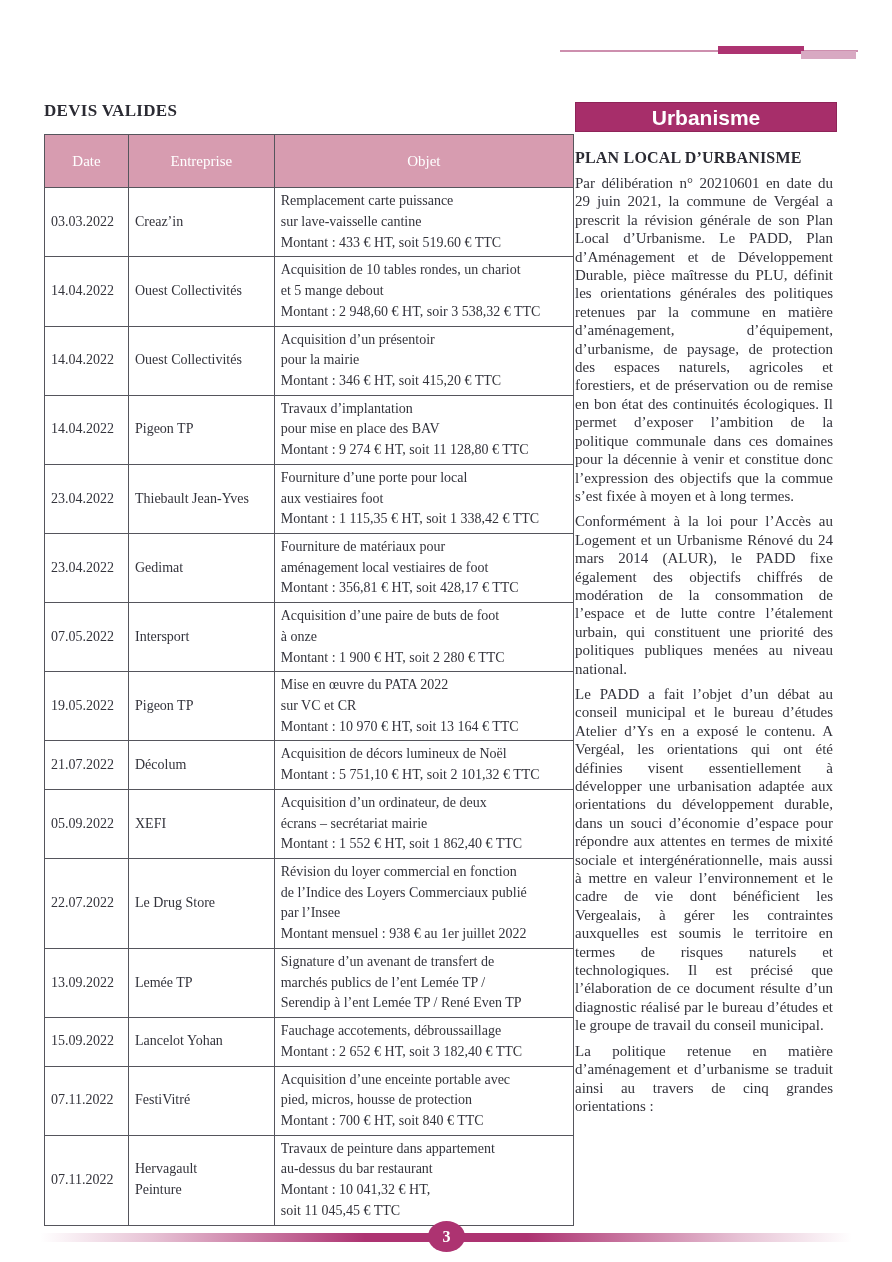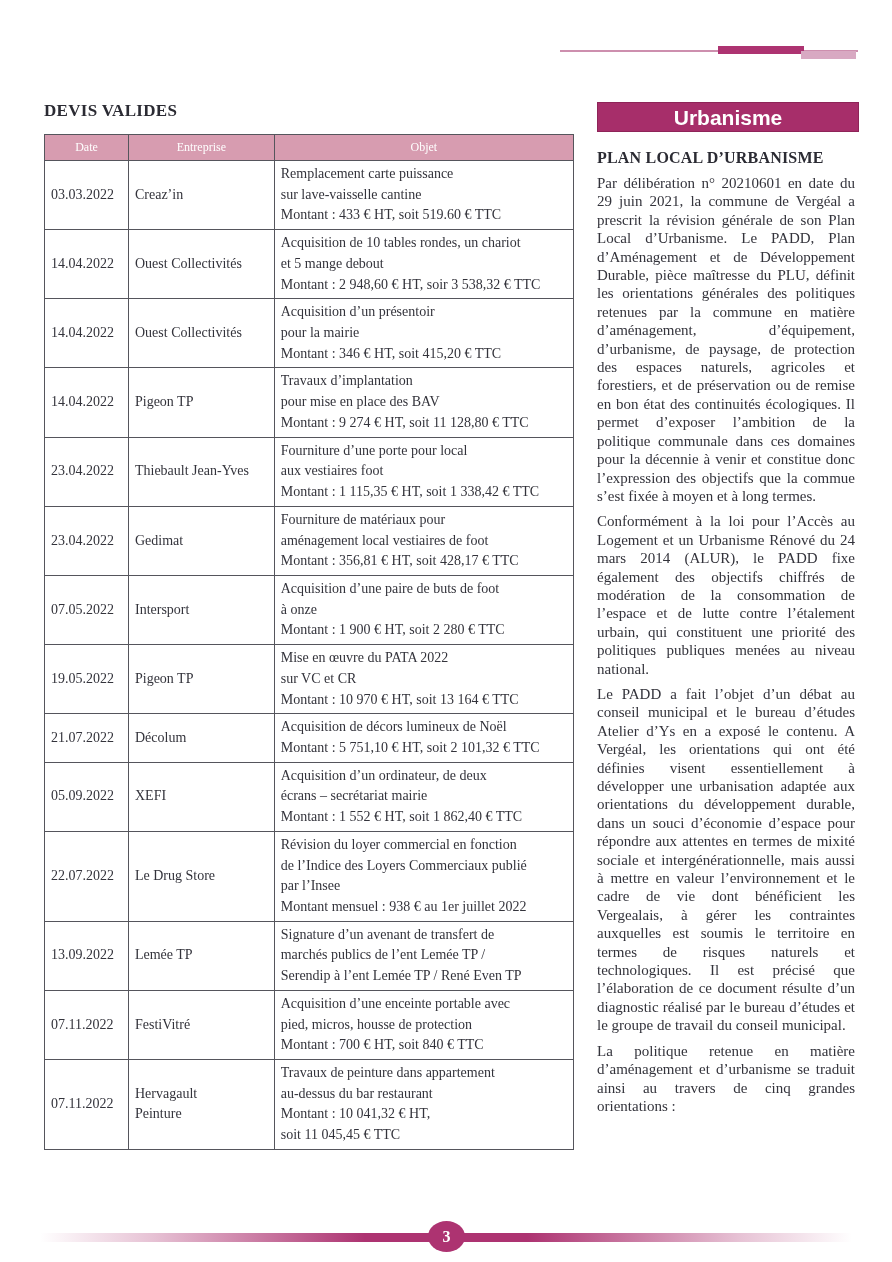--- a/index.html
+++ b/index.html
@@ -52,30 +52,30 @@
   table.devis{
     border-collapse:collapse;width:530px;
     font-size:14px;line-height:1.48;
   }
   table.devis th, table.devis td{
     border:1px solid var(--border);
     vertical-align:middle;
   }
   table.devis th{
     background:var(--accent-light);
-    color:#ffffff;font-weight:normal;font-size:12px;
-    text-align:center;height:26px;padding:1px 4px;
+    color:#ffffff;font-weight:normal;font-size:15px;
+    text-align:center;height:26px;padding:15px 4px;
   }
   table.devis td{padding:3px 6px;}
   td.cell-date{width:84px;white-space:nowrap;padding-left:7px;}
   td.cell-entreprise{width:146px;white-space:pre-line;}
   td.cell-objet{width:300px;white-space:pre-line;padding-left:8px;padding-right:3px;}
 
   
-  .right-col{position:absolute;left:597px;top:102px;width:262px;}
+  .right-col{position:absolute;left:575px;top:102px;width:262px;}
   .section-banner{
     width:262px;height:30px;line-height:30px;
     background:var(--accent);
     border:1px solid #8e2458;
     color:#fff;text-align:center;
     font-family:"Liberation Sans", sans-serif;
     font-weight:bold;font-size:21px;
     margin-bottom:17px;
   }
   .article-title{
@@ -206,20 +206,26 @@
 Montant mensuel : 938 € au 1er juillet 2022</td>
           </tr>
           <tr>
             <td class="cell-date">13.09.2022</td>
             <td class="cell-entreprise">Lemée TP</td>
             <td class="cell-objet">Signature d’un avenant de transfert de
 marchés publics de l’ent Lemée TP /
 Serendip à l’ent Lemée TP / René Even TP</td>
           </tr>
           <tr>
+            <td class="cell-date">15.09.2022</td>
+            <td class="cell-entreprise">Lancelot Yohan</td>
+            <td class="cell-objet">Fauchage accotements, débroussaillage
+Montant : 2 652 € HT, soit 3 182,40 € TTC</td>
+          </tr>
+          <tr>
             <td class="cell-date">07.11.2022</td>
             <td class="cell-entreprise">FestiVitré</td>
             <td class="cell-objet">Acquisition d’une enceinte portable avec
 pied, micros, housse de protection
 Montant : 700 € HT, soit 840 € TTC</td>
           </tr>
           <tr>
             <td class="cell-date">07.11.2022</td>
             <td class="cell-entreprise">Hervagault
 Peinture</td>

